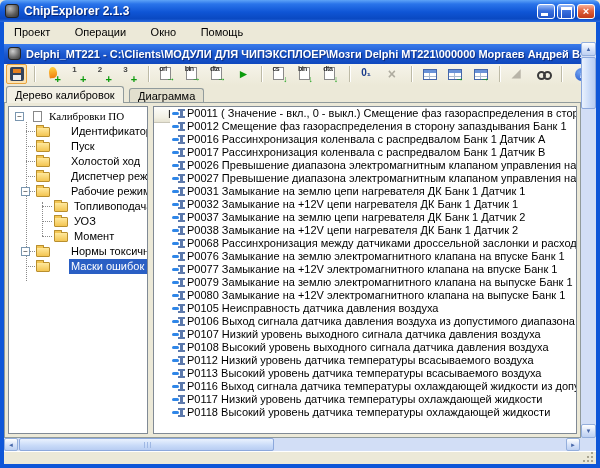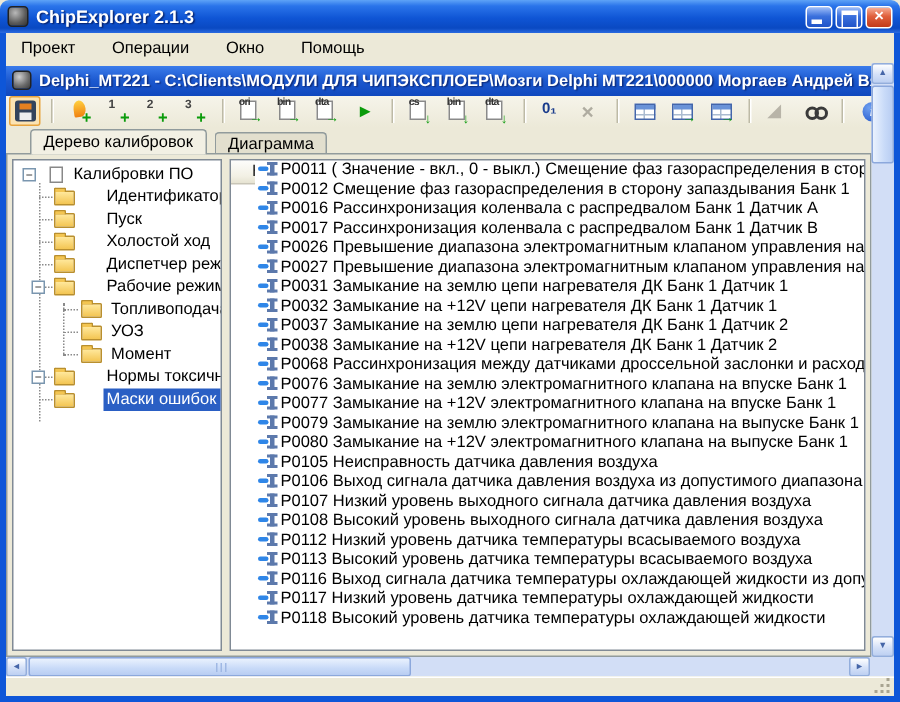--- a/index.html
+++ b/index.html
@@ -63,21 +63,21 @@
     background:radial-gradient(circle at 35% 30%,#6FA0F0,#1A50C8);color:#fff;text-align:center;
     font:italic bold 10px "Liberation Serif",serif;line-height:13px;}
   .gridi{position:absolute;top:4px;left:2px;width:14px;height:11px;border:1px solid #4466AA;background:
     linear-gradient(#6A93D8,#6A93D8) 0 0/14px 3px no-repeat,
     linear-gradient(#AABBD0,#AABBD0) 5px 0/1px 11px no-repeat,
     linear-gradient(#AABBD0,#AABBD0) 0 6px/14px 1px no-repeat,#fff;}
   .bintxt{position:absolute;top:2px;left:3px;font-size:10px;font-weight:bold;color:#1a3c8c;}
   .xgray{position:absolute;top:1px;left:4px;font-size:14px;font-weight:bold;color:#AFACA0;}
   .slope{position:absolute;top:1px;left:3px;font-size:12px;color:#B8B4A8;}
   
-  .tabbar{position:absolute;top:43px;left:14px;width:577px;height:17px;padding-left:2px;}
+  .tabbar{position:absolute;top:43px;left:0;width:577px;height:17px;padding-left:2px;}
   .tab{display:inline-block;position:relative;font-size:11px;padding:0 8px;vertical-align:bottom;
     border:1px solid #919B9C;border-bottom:none;border-radius:3px 3px 0 0;cursor:default;}
   .tab.active{height:17px;line-height:16px;background:#F2F0E4;z-index:2;}
   .tab.inactive{height:15px;line-height:14px;background:#E2DFCE;margin-left:1px;}
   
   .content{position:absolute;top:60px;left:0;width:577px;height:336px;background:#ECE9D8;
     border:1px solid #919B9C;padding:3px;display:flex;}
   .tree{width:140px;background:#fff;border:1px solid #808A95;position:relative;overflow:hidden;
     padding-top:2px;font-size:11px;}
   .split{width:5px;}
@@ -98,21 +98,21 @@
   .exp{position:absolute;top:3px;width:9px;height:9px;background:#fff;border:1px solid #7A96AF;
     font-size:8px;line-height:7px;text-align:center;color:#222;z-index:2;}
   .ti.d0 .exp{left:6px;} .ti.d1 .exp{left:12px;}
   .fold{position:absolute;top:3px;width:14px;height:10px;background:linear-gradient(#FFE89C,#F3C552);
     border:1px solid #B98F2E;border-radius:1px;}
   .fold::before{content:"";position:absolute;top:-3px;left:-1px;width:6px;height:2px;background:#F3C552;
     border:1px solid #B98F2E;border-bottom:none;border-radius:1px 1px 0 0;}
   .ti.d1 .fold{left:27px;} .ti.d2 .fold{left:45px;}
   .pagei{position:absolute;left:24px;top:2px;width:9px;height:11px;background:#fff;border:1px solid #888;}
   .tl{display:inline-block;padding:0 2px;}
-  .ti.d0 .tl{margin-left:38px;} .ti.d1 .tl{margin-left:60px;} .ti.d2 .tl{margin-left:63px;}
+  .ti.d0 .tl{margin-left:38px;font-family:Liberation Serif, serif;} .ti.d1 .tl{margin-left:60px;} .ti.d2 .tl{margin-left:63px;}
   .tl.sel{background:#2A5FC4;color:#fff;}
   .stub1::before{content:"";position:absolute;left:17px;top:7px;width:9px;border-top:1px dotted #8a8a8a;}
   .stub2::before{content:"";position:absolute;left:33px;top:7px;width:10px;border-top:1px dotted #8a8a8a;}
   .vl{position:absolute;border-left:1px dotted #8a8a8a;width:0;}
   .vl1{left:17px;top:15px;height:159px;}
   .vl2{left:33px;top:95px;height:34px;}
   .vl3{left:33px;top:153px;height:6px;}
   
   .vsb{position:absolute;top:0;right:0;width:15px;height:396px;background:#D2DEF6;}
   .hsb{position:absolute;top:396px;left:0;width:592px;height:13px;background:#D2DEF6;}

